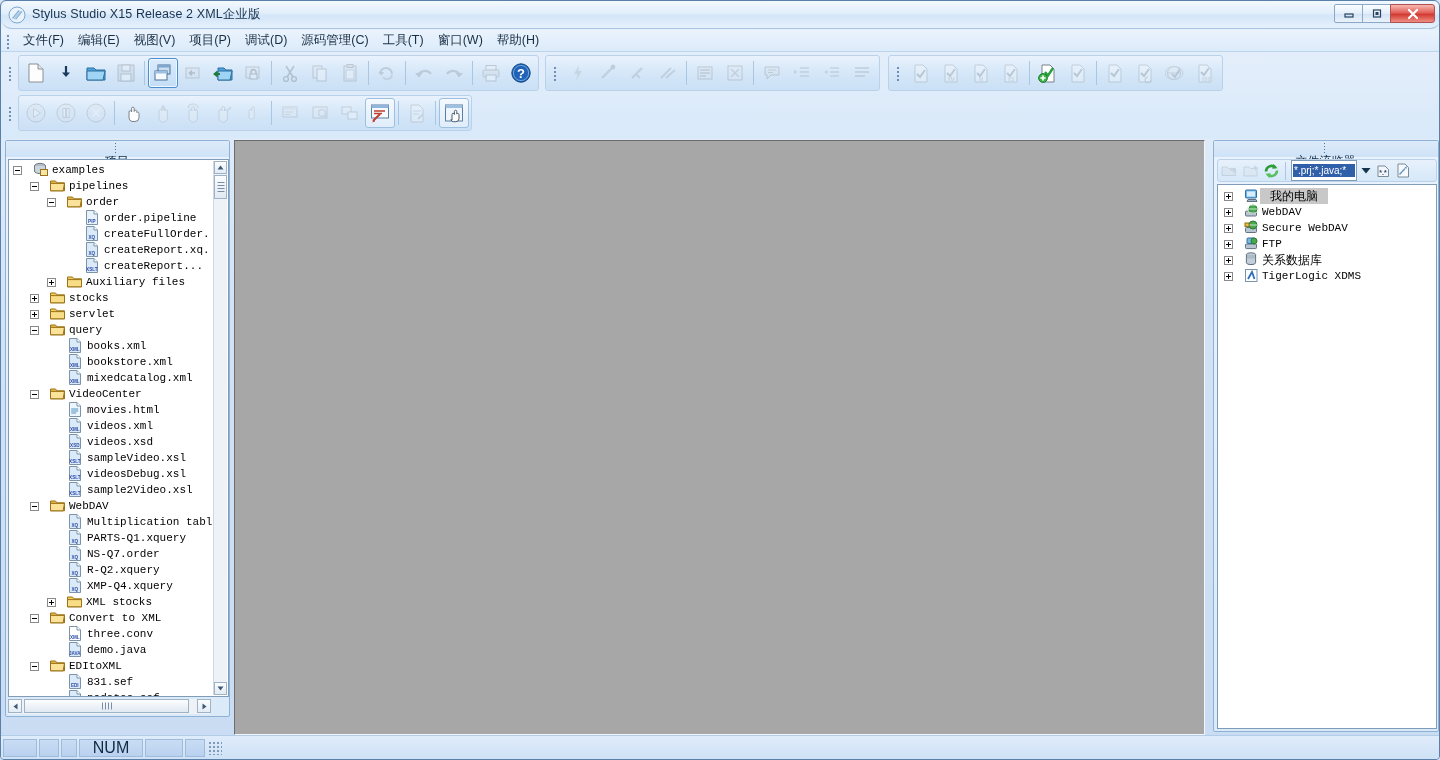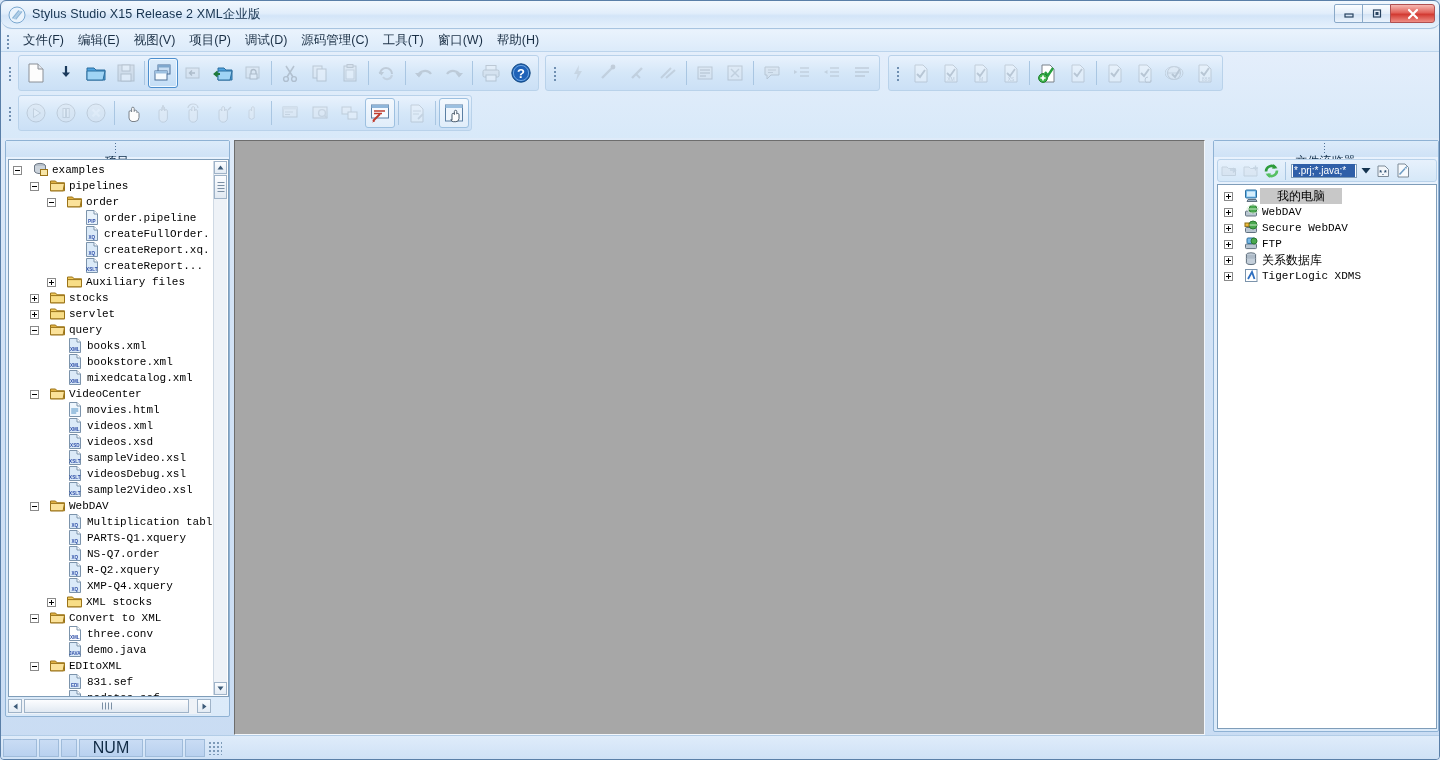--- a/index.html
+++ b/index.html
@@ -210,21 +210,21 @@
 
   
   #explorer-panel { left: 1212px; top: 139px; width: 226px; height: 592px; }
   #explorer-toolbar {
     position: absolute; left: 3px; top: 18px; width: 220px; height: 23px;
     display: flex; align-items: center;
     background: linear-gradient(180deg,#e7f1fc 0%,#d6e8f8 100%);
     border: 1px solid #b9d2ea; border-radius: 3px;
   }
   #filter-combo {
-    width: 66px; height: 14px; margin: 0 1px 0 2px;
+    width: 66px; height: 21px; margin: 0 1px 0 2px;
     border: 1px solid #7f9db9; background: #fff;
     display: flex; align-items: center; position: relative;
     flex: 0 0 auto;
   }
   #filter-combo .val {
     background: #2f5fa8; color: #fff;
     font-size: 10px; font-family: "Liberation Sans", sans-serif;
     padding: 0 1px; margin-left: 1px;
     white-space: nowrap; overflow: hidden;
     height: 13px; line-height: 13px;
@@ -236,21 +236,21 @@
   }
   #explorer-tree {
     position: absolute; left: 3px; top: 43px; width: 220px; height: 545px;
     background: #fff; border: 1px solid #7f9db9;
     overflow: hidden; padding-top: 3px;
     font-family: "Liberation Mono", monospace; font-size: 11px;
   }
   .erow { height: 16px; display:flex; align-items:center; white-space: nowrap; padding-left: 6px; }
   .erow .lbl { padding-left: 2px; line-height: 16px; }
   .erow .lbl.cjk { font-family: "Liberation Sans", sans-serif; font-size: 12px; }
-  .erow .lbl.selbg { background: #c8c8c8; padding: 0 17px; text-align: center; }
+  .erow .lbl.selbg { background: #c8c8c8; padding: 0 10px; text-align: center; }
 
   
   #mdi {
     position: absolute; left: 233px; top: 139px; width: 971px; height: 595px;
     background: #a0a0a0;
     border-top: 1px solid #6d6d6d;
     border-left: 1px solid #6d6d6d;
     border-right: 1px solid #f2f6fb;
     border-bottom: 1px solid #f2f6fb;
   }

